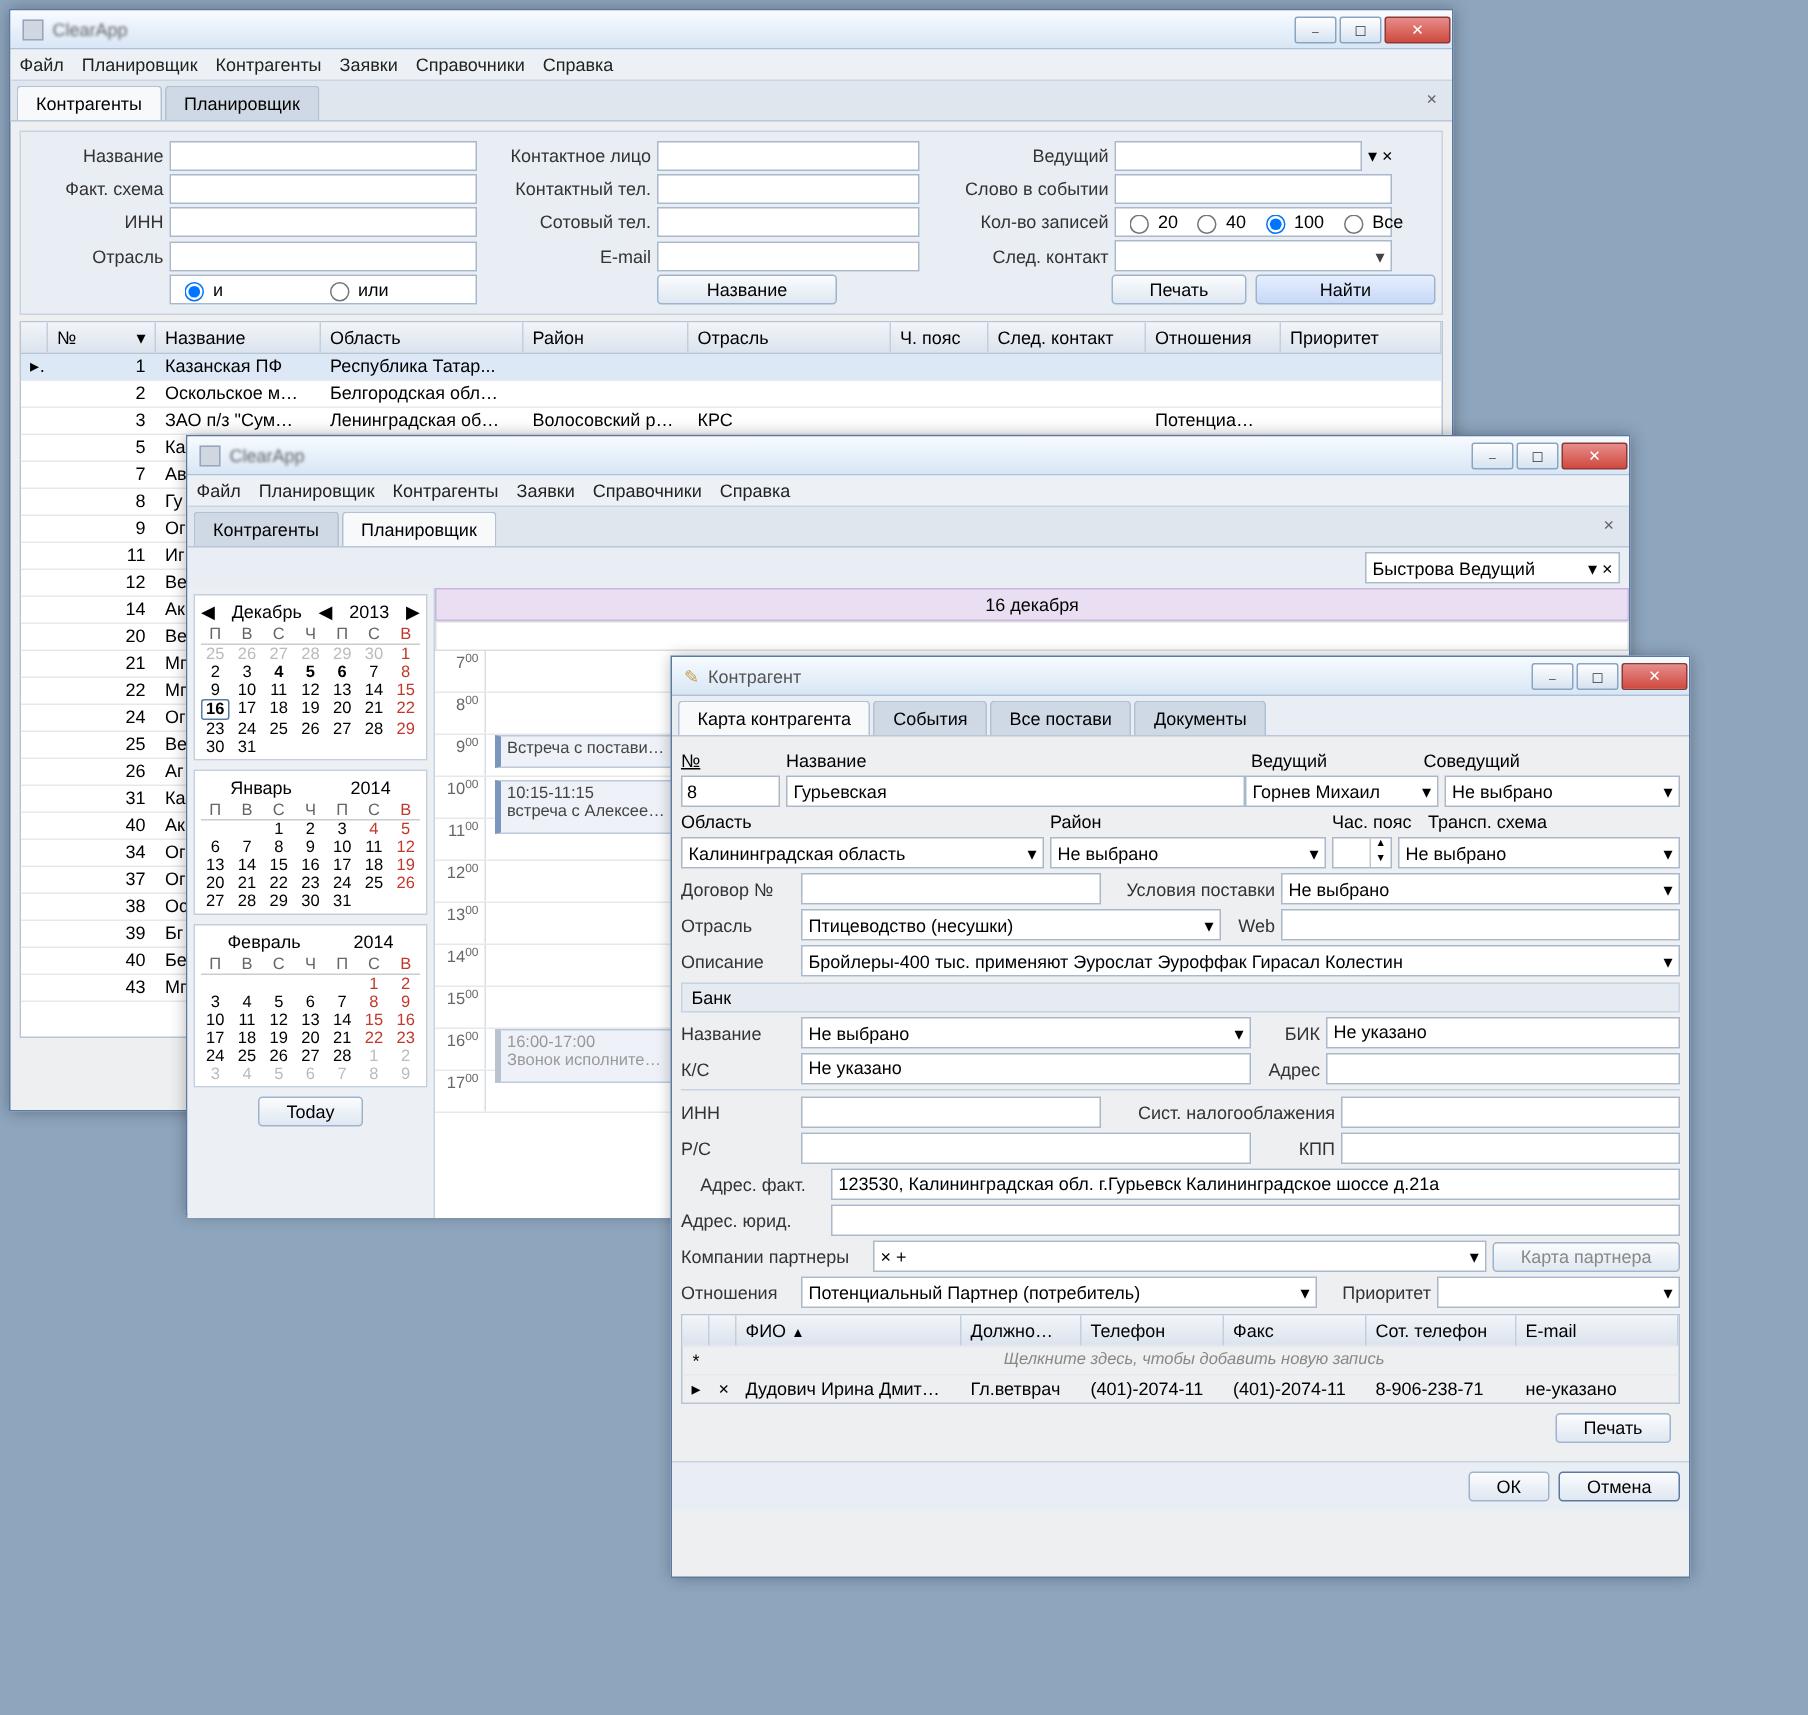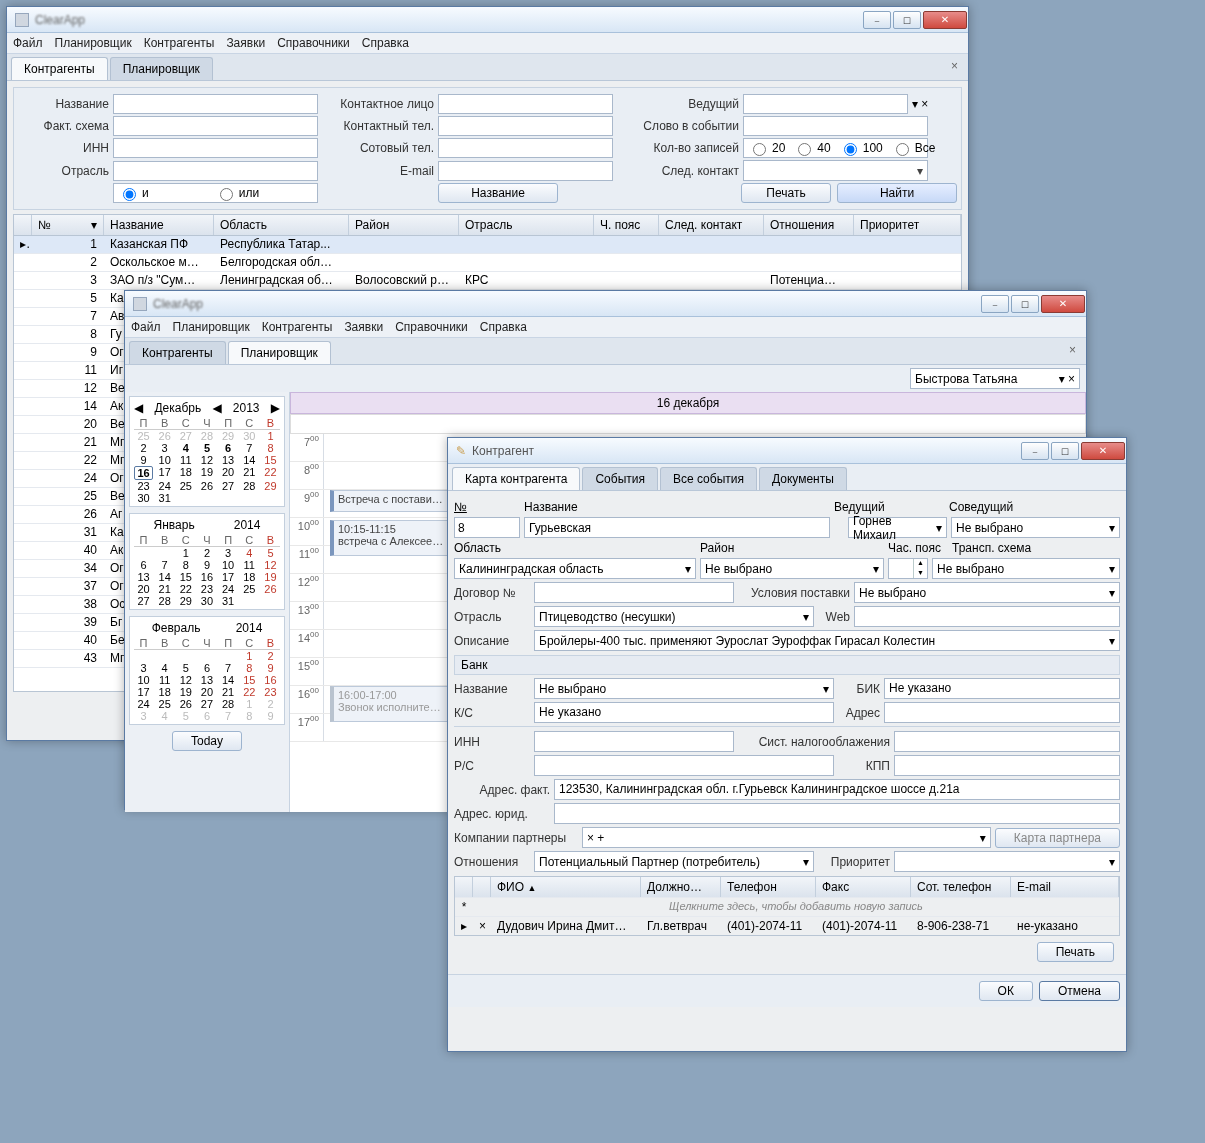--- a/index.html
+++ b/index.html
@@ -515,21 +515,21 @@
     <span>Справочники</span>
     <span>Справка</span>
   </div>
   <div class="tabbar">
     <div class="tab">Контрагенты</div>
     <div class="tab active">Планировщик</div>
     <span class="xclose">×</span>
   </div>
   <div style="background:#e9eef4; padding:3px 6px; display:flex; justify-content:flex-end;">
     <div class="dd" style="width:170px;filter:blur(0.5px)">
-        <span>Быстрова Татьяна</span>
+        <span>Быстрова Ведущий</span>
         <span>▾ ×</span>
       </div>
   </div>
   <div class="plancol" style="height:420px;">
     <div class="calendars">
 
       <div class="cal">
         <div class="cal-hd">
             <span>◀</span>
             <span>Декабрь</span>
@@ -808,36 +808,36 @@
         </div>
       <div class="winbtn">
           <span class="icon-max"></span>
         </div>
       <div class="winbtn close">✕</div>
     </div>
   </div>
   <div class="tabbar" style="background:#e9eef4;">
     <div class="tab active">Карта контрагента</div>
     <div class="tab">События</div>
-    <div class="tab">Все события</div>
+    <div class="tab">Все постави</div>
     <div class="tab">Документы</div>
   </div>
   <div class="form">
     <div class="row">
       <div style="width:70px"><u>№</u></div>
       <div style="width:310px">Название</div>
       <div style="width:115px">Ведущий</div>
       <div style="flex:1">Соведущий</div>
     </div>
     <div class="row">
       <input class="tx" style="width: 66px;" value="8">
       <div class="dd" style="width:306px;margin-left:4px;filter:blur(0.5px)">
           <span>Гурьевская</span>
         </div>
-      <div class="dd" style="width:99px;margin-left:18px;filter:blur(0.5px)">
+      <div class="dd" style="width:129px;margin-left:0;filter:blur(0.5px)">
           <span>Горнев Михаил</span>
           <span>▾</span>
         </div>
       <div class="dd" style="flex:1;margin-left:4px">
           <span>Не выбрано</span>
           <span>▾</span>
         </div>
     </div>
     <div class="row">
       <div style="width:246px">Область</div>
@@ -913,38 +913,38 @@
       <div class="lbl" style="width:160px">Сист. налогооблажения</div>
       <input class="tx" style="flex: 1 1 0%;">
     </div>
     <div class="row">
       <div class="lbl" style="width:80px;text-align:left">Р/С</div>
       <input class="tx" style="width: 300px;">
       <div class="lbl" style="width:60px">КПП</div>
       <input class="tx" style="flex: 1 1 0%;">
     </div>
     <div class="row">
-      <div class="lbl" style="width:100px;text-align:right">Адрес. факт.</div>
+      <div class="lbl" style="width:100px;text-align:center">Адрес. факт.</div>
       <div class="vbox" style="flex:1;padding:2px 4px;filter:blur(0.5px)">123530, Калининградская обл. г.Гурьевск Калининградское шоссе д.21а</div>
     </div>
     <div class="row">
       <div class="lbl" style="width:100px;text-align:left">Адрес. юрид.</div>
       <input class="tx" style="flex: 1 1 0%;">
     </div>
     <div class="row">
       <div class="lbl" style="width:128px;text-align:left">Компании партнеры</div>
       <div class="dd" style="flex:1">
           <span>× +</span>
           <span>▾</span>
         </div>
       <button class="btn" style="margin-left:4px;color:#888">Карта партнера</button>
     </div>
     <div class="row">
       <div class="lbl" style="width:80px;text-align:left">Отношения</div>
-      <div class="dd" style="width:280px">
+      <div class="dd" style="width:344px">
           <span>Потенциальный Партнер (потребитель)</span>
           <span>▾</span>
         </div>
       <div class="lbl" style="width:80px">Приоритет</div>
       <div class="dd" style="flex:1">
           <span></span>
           <span>▾</span>
         </div>
     </div>
 

